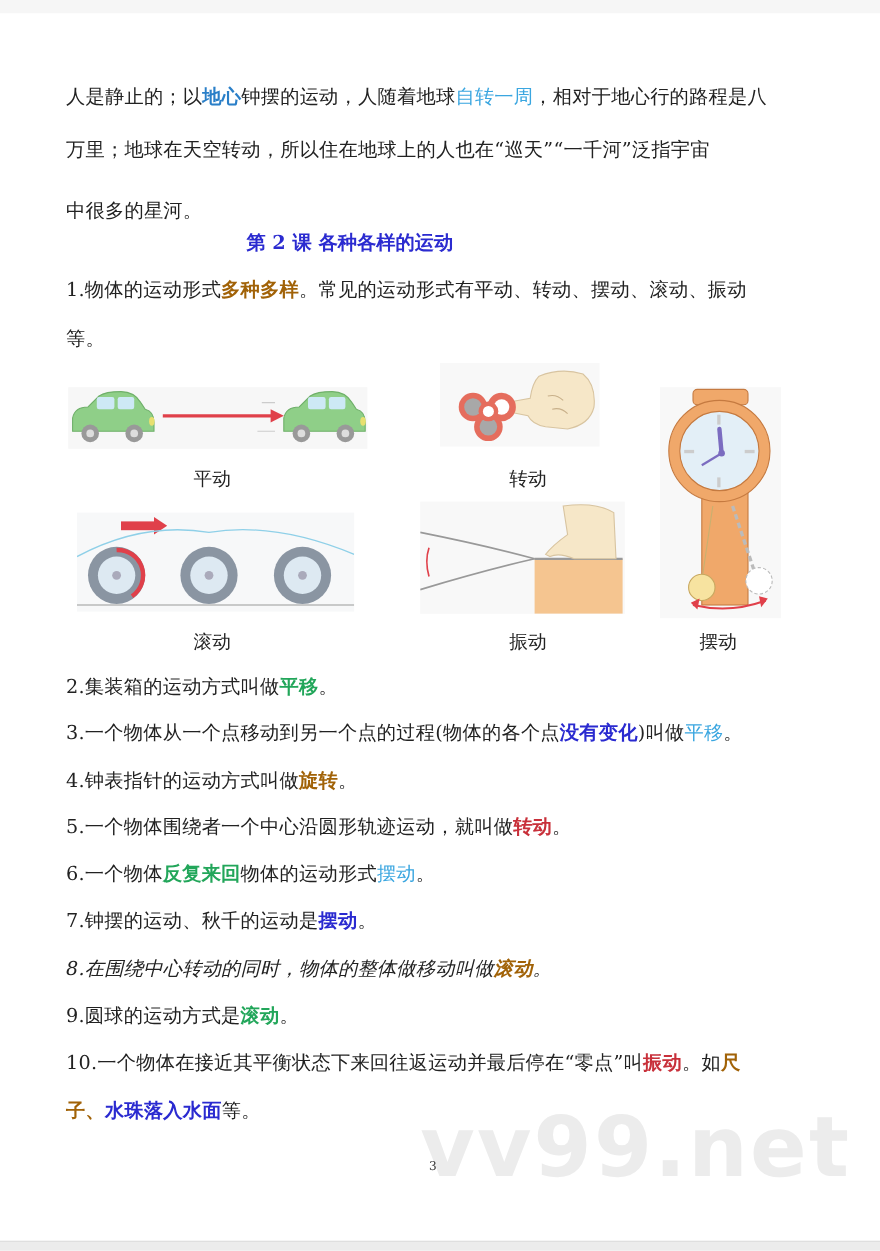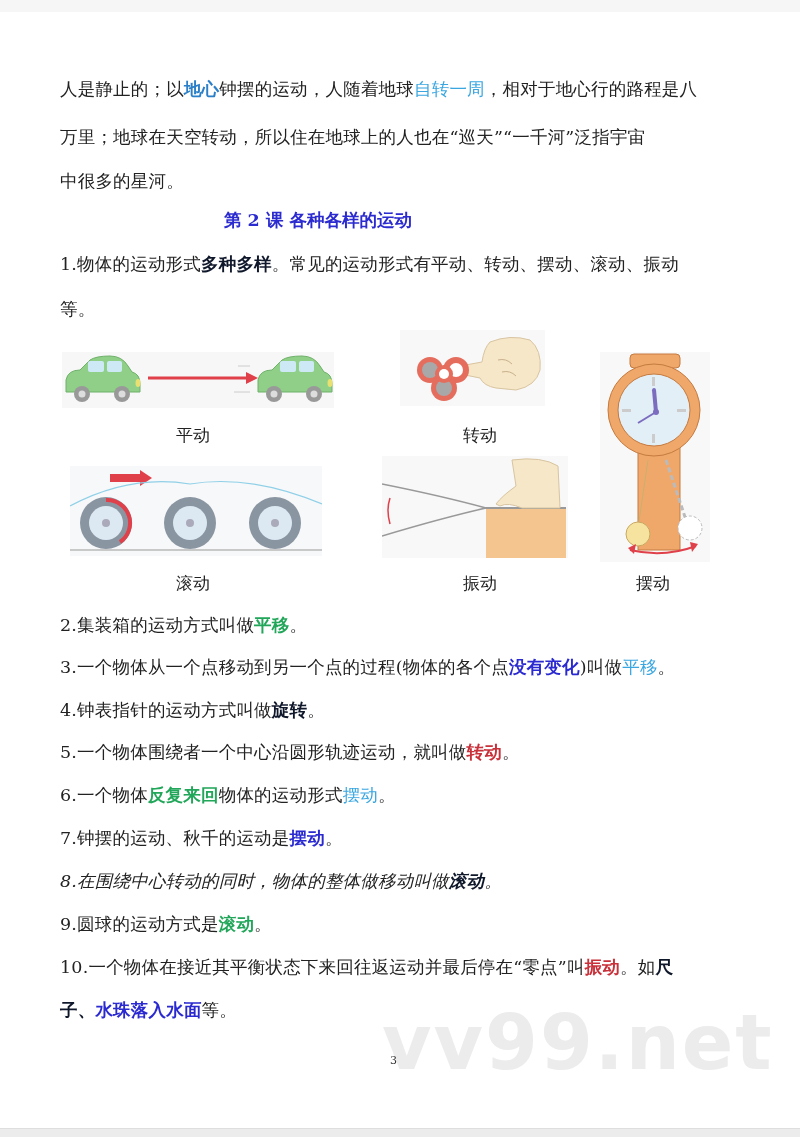--- a/index.html
+++ b/index.html
@@ -3,39 +3,39 @@
 <meta charset="utf-8">
 <style>
   html, body { margin:0; padding:0; }
   body { width:800px; height:1137px; background:#ffffff; position:relative; overflow:hidden;
          font-family:"DejaVu Serif","Liberation Serif",serif; color:#222; }
   .page-top { position:absolute; left:0; top:0; width:800px; height:12px; background:#f6f6f6; }
   .page-bottom { position:absolute; left:0; top:1128px; width:800px; height:9px; background:#ececec; border-top:1px solid #dedede; }
   .line { position:absolute; left:60px; font-size:17.5px; letter-spacing:0.2px; white-space:nowrap; line-height:22px; }
   .hl-blue { color:#2a7fc8; font-weight:bold; }
   .hl-sky { color:#3aa6e0; }
-  .hl-red { color:#0f172a; font-weight:bold; }
+  .hl-red { color:#a16207; font-weight:bold; }
   .hl-green { color:#22a65a; font-weight:bold; }
   .hl-navy { color:#2a2ad0; font-weight:bold; }
   .hl-crimson { color:#c8303a; font-weight:bold; }
   .title { position:absolute; left:0; width:636px; text-align:center; top:208px; font-size:17.5px; font-weight:bold; color:#2b2bd0; }
   .fig-label { position:absolute; font-family:"DejaVu Sans","Liberation Sans",sans-serif; font-size:17px; color:#222; }
   .figure { position:absolute; }
   .watermark { position:absolute; left:382px; top:998px; font-family:"DejaVu Sans","Liberation Sans",sans-serif;
                font-weight:bold; font-size:76px; color:#ececec; letter-spacing:2px; }
   .page-num { position:absolute; left:390px; top:1054px; font-size:11px; color:#333; }
 </style>
 </head>
 <body>
 
 <div class="page-top"></div>
 
 <div class="line" style="top:78px;"><span>人是静止的；以</span><span class="hl-blue">地心</span><span>钟摆的运动，人随着地球</span><span class="hl-sky">自转一周</span><span>，相对于地心行的路程是八</span></div>
 <div class="line" style="top:126px;">万里；地球在天空转动，所以住在地球上的人也在“巡天”“一千河”泛指宇宙</div>
-<div class="line" style="top:170px;text-align:right;">中很多的星河。</div>
+<div class="line" style="top:181px;text-align:right;">中很多的星河。</div>
 
 <div class="title">第 2 课  各种各样的运动</div>
 
 <div class="line" style="top:253px;"><span>1.物体的运动形式</span><span class="hl-red">多种多样</span><span>。常见的运动形式有平动、转动、摆动、滚动、振动</span></div>
 <div class="line" style="top:298px;">等。</div>
 
 <div class="figure" style="left:62px;top:352px;width:272px;height:56px;background:#f7f7f7;">
   <svg width="272" height="56" viewBox="0 0 272 56">
     <g>
       <path d="M4,28 Q6,18 18,18 L28,8 Q34,4 48,4 Q60,4 66,14 L70,20 Q78,22 78,32 L78,40 L4,40 Z" fill="#8fcf88" stroke="#6fb06a" stroke-width="1"></path>

